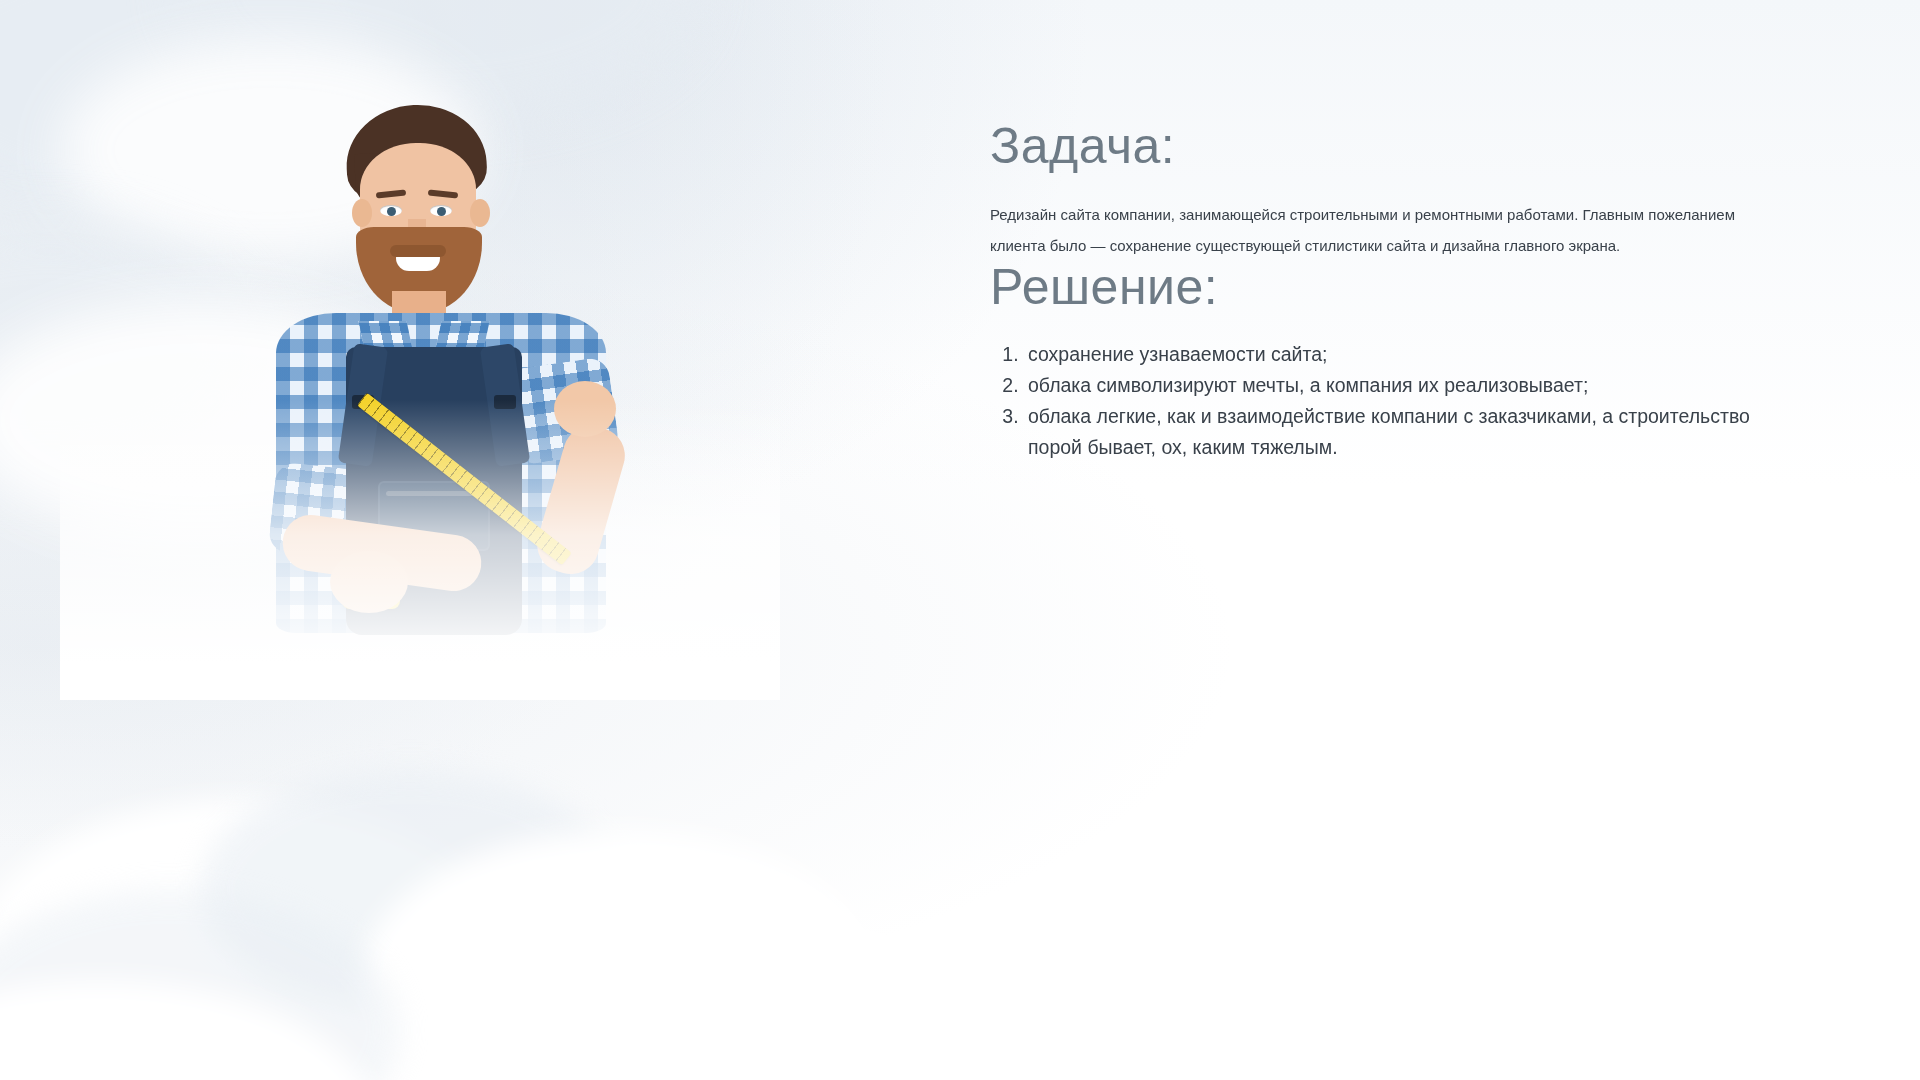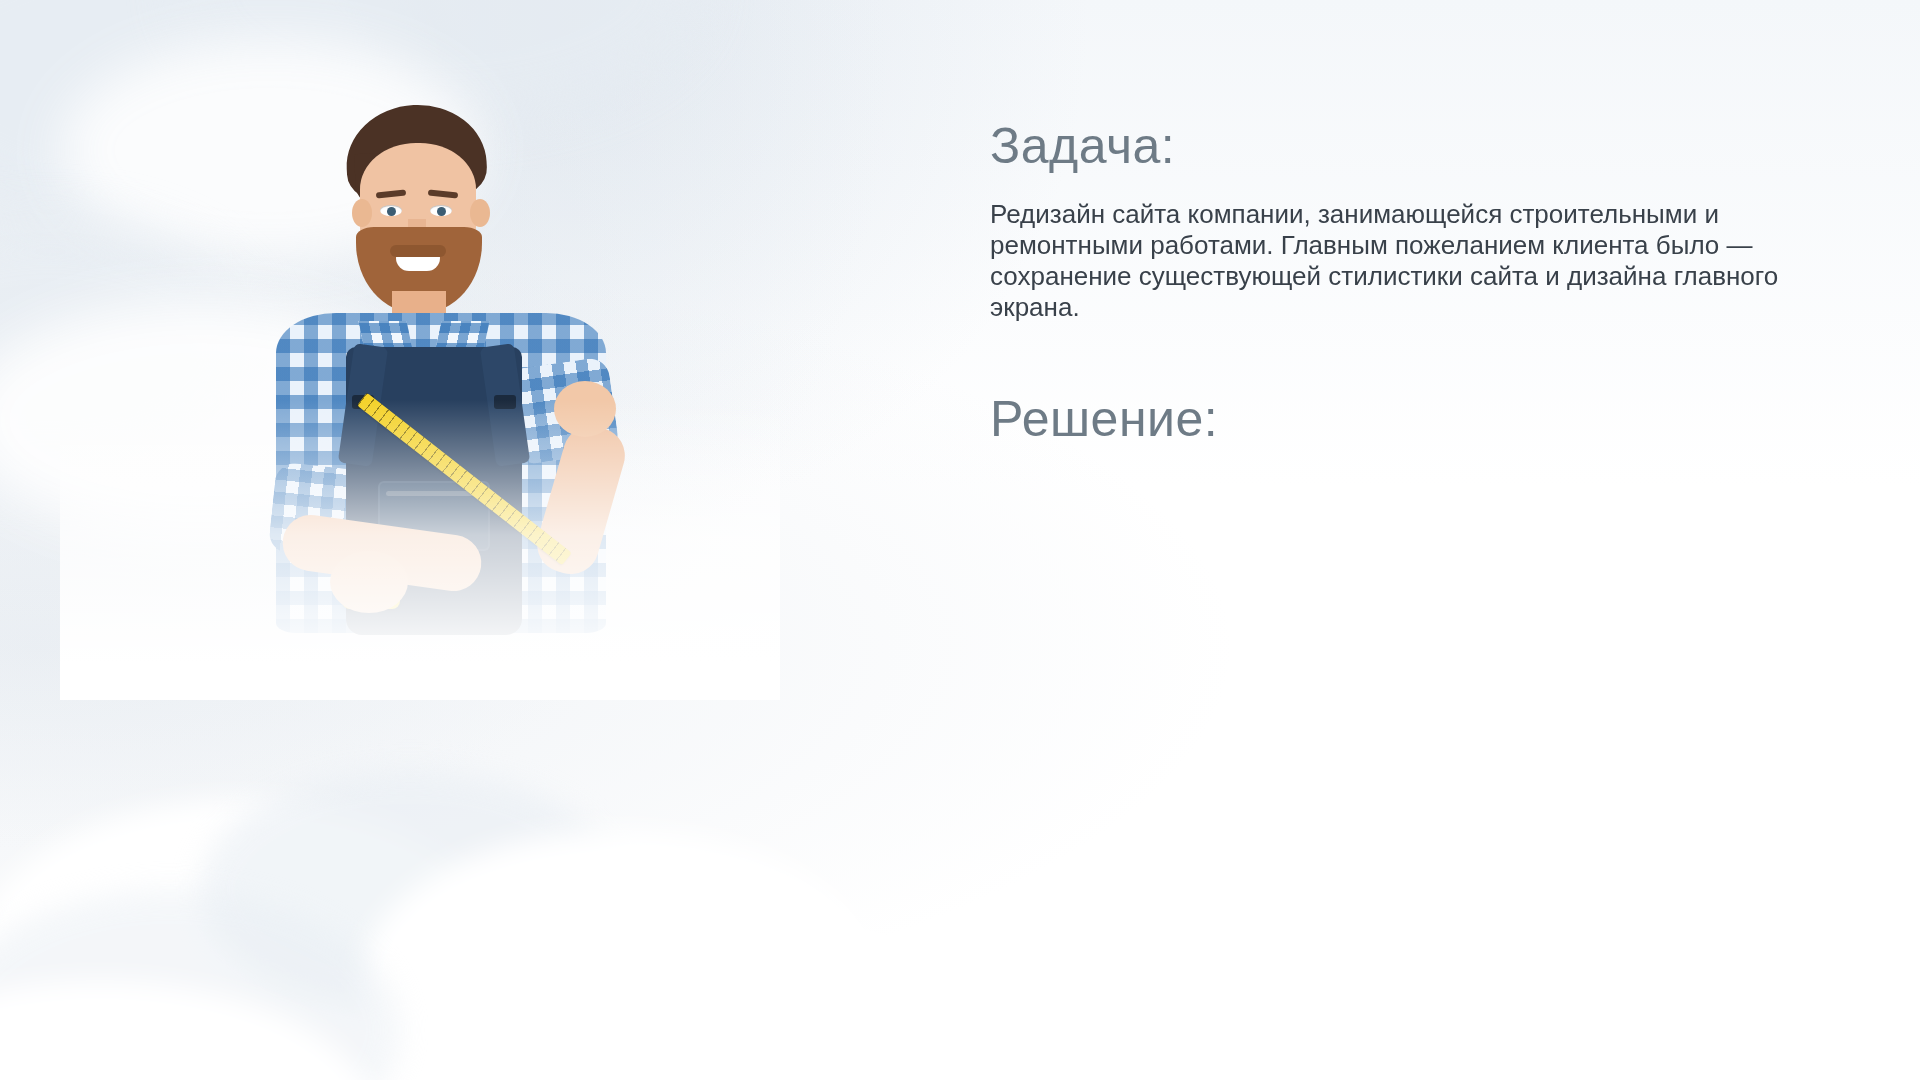--- a/index.html
+++ b/index.html
@@ -362,26 +362,26 @@
     margin: 0;
     font-weight: 400;
     font-size: 50px;
     line-height: 1.05;
     color: #6e7b86;
     letter-spacing: 0.5px;
   }
 
   .para {
     margin: 26px 0 0 0;
-    font-size: 26px;
+    font-size: 15px;
     line-height: 31px;
     color: #39414a;
   }
 
-  .block-2 { margin-top: 70px; }
+  .block-2 { }
 
   ol.plus-list {
     margin: 26px 0 0 0;
     padding-left: 34px;
     font-size: 19.5px;
     line-height: 31px;
     color: #39414a;
   }
   ol.plus-list li { margin: 0; padding-left: 4px; }
 
@@ -456,17 +456,22 @@
   <div class="content">
 
     <div>
       <h1 class="heading">Задача:</h1>
       <p class="para">Редизайн сайта компании, занимающейся строительными и ремонтными работами. Главным пожеланием клиента было — сохранение существующей стилистики сайта и дизайна главного экрана.</p>
     </div>
 
     <div class="block-2">
       <h1 class="heading">Решение:</h1>
 
+      <ol class="plus-list">
+        <li>сохранение узнаваемости сайта;</li>
+        <li>облака символизируют мечты, а компания их реализовывает;</li>
+        <li>облака легкие, как и взаимодействие компании с заказчиками, а строительство порой бывает, ох, каким тяжелым.</li>
+      </ol>
 
     </div>
 
   </div>
 </div>
 
 </body></html>

